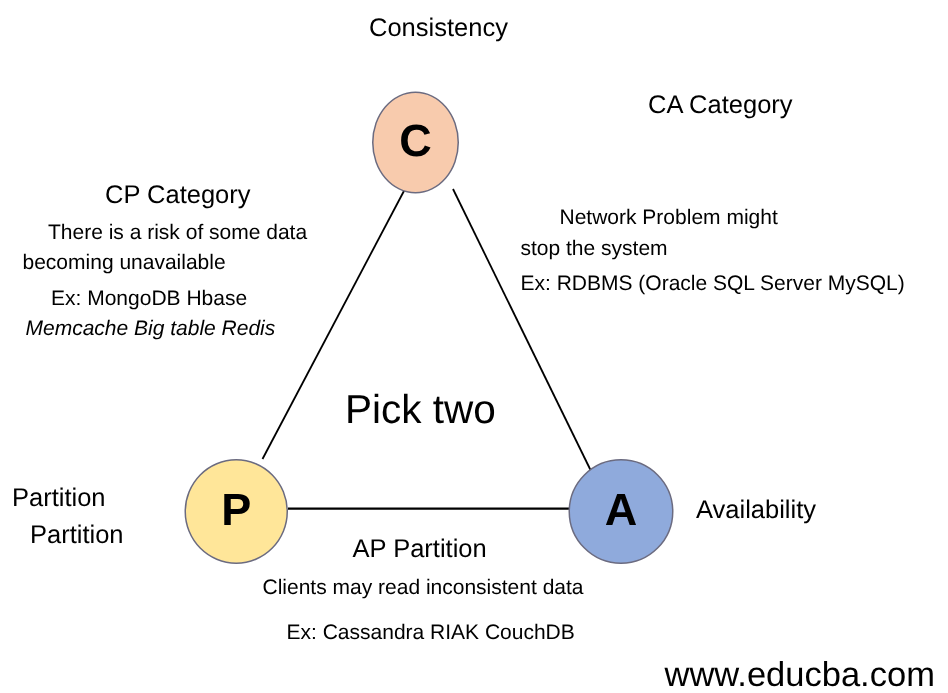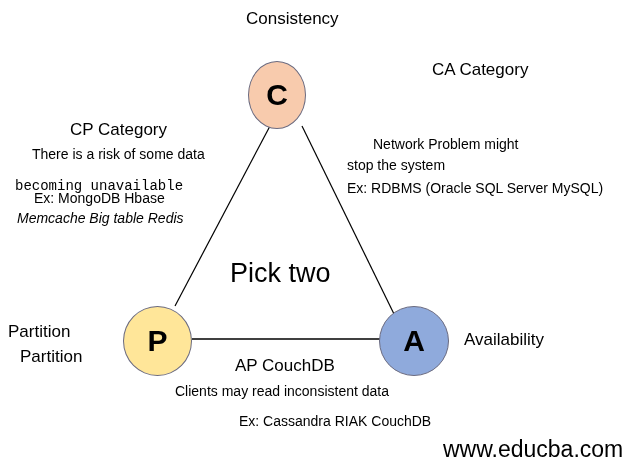--- a/index.html
+++ b/index.html
@@ -28,31 +28,31 @@
     <span>C</span>
   </div>
 <div class="node" style="left:123px;top:306px;width:69px;height:70px;background:#ffe699;">
     <span>P</span>
   </div>
 <div class="node" style="left:379px;top:306px;width:70px;height:70px;background:#8faadc;">
     <span>A</span>
   </div>
 
 <div class="abs t14" style="left:32px;top:146px;">There is a risk of some data</div>
-<div class="abs t14" style="left:15px;top:178px;font-family:Liberation Mono, monospace;">becoming unavailable</div>
+<div class="abs t14" style="left:15px;top:166px;">becoming unavailable</div>
 <div class="abs t14" style="left:34px;top:190px;">Ex: MongoDB Hbase</div>
 <div class="abs t14" style="left:17px;top:210px;font-style:italic;">Memcache Big table Redis</div>
 
 <div class="abs t14" style="left:347px;top:136px;margin-left:26px;">Network Problem might</div>
 <div class="abs t14" style="left:347px;top:157px;">stop the system</div>
 <div class="abs t14" style="left:347px;top:180px;">Ex: RDBMS (Oracle SQL Server MySQL)</div>
 
 <div class="abs bold" style="left:230px;top:234px;font-size:27px;margin-top:24px;">Pick two</div>
 
 <div class="abs bold t17" style="left:8px;top:322px;text-align:center;">Partition</div>
 <div class="abs bold t17" style="left:20px;top:347px;">Partition</div>
 <div class="abs bold t17" style="left:464px;top:330px;">Availability</div>
 
-<div class="abs bold t17" style="left:235px;top:356px;">AP CouchDB</div>
+<div class="abs bold t17" style="left:235px;top:356px;">AP Partition</div>
 <div class="abs t14" style="left:175px;top:383px;">Clients may read inconsistent  data</div>
-<div class="abs t14" style="left:191px;top:413px;margin-left:48px;">Ex: Cassandra RIAK CouchDB</div>
+<div class="abs t14" style="left:191px;top:413px;">Ex: Cassandra RIAK CouchDB</div>
 
 <div class="abs bold" style="left:443px;top:436px;font-size:23px;">www.educba.com</div>
 
 </body></html>

